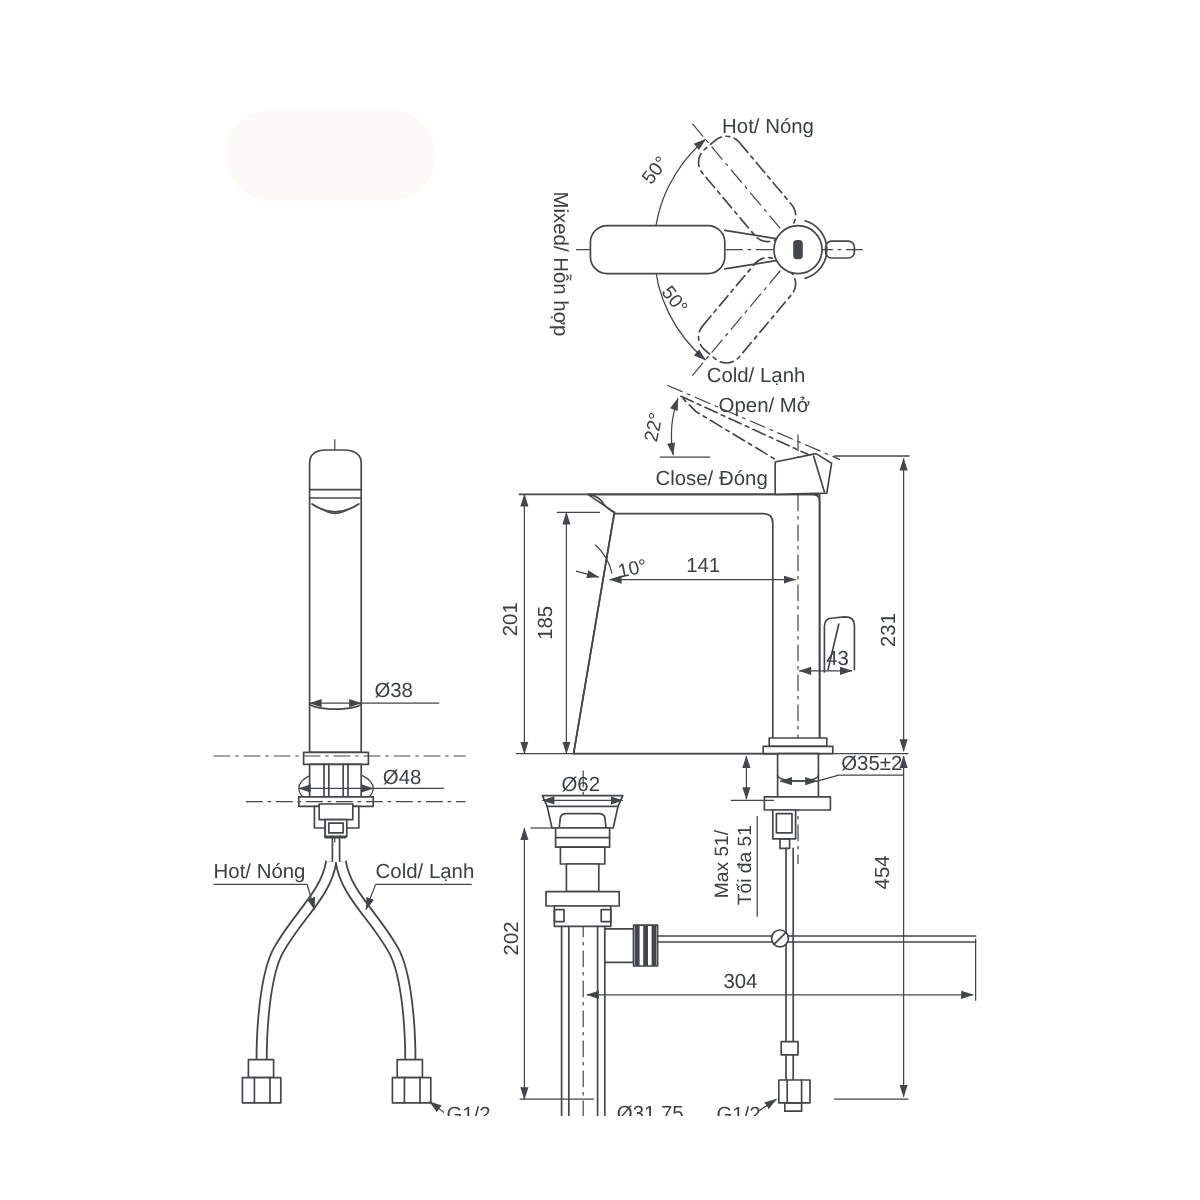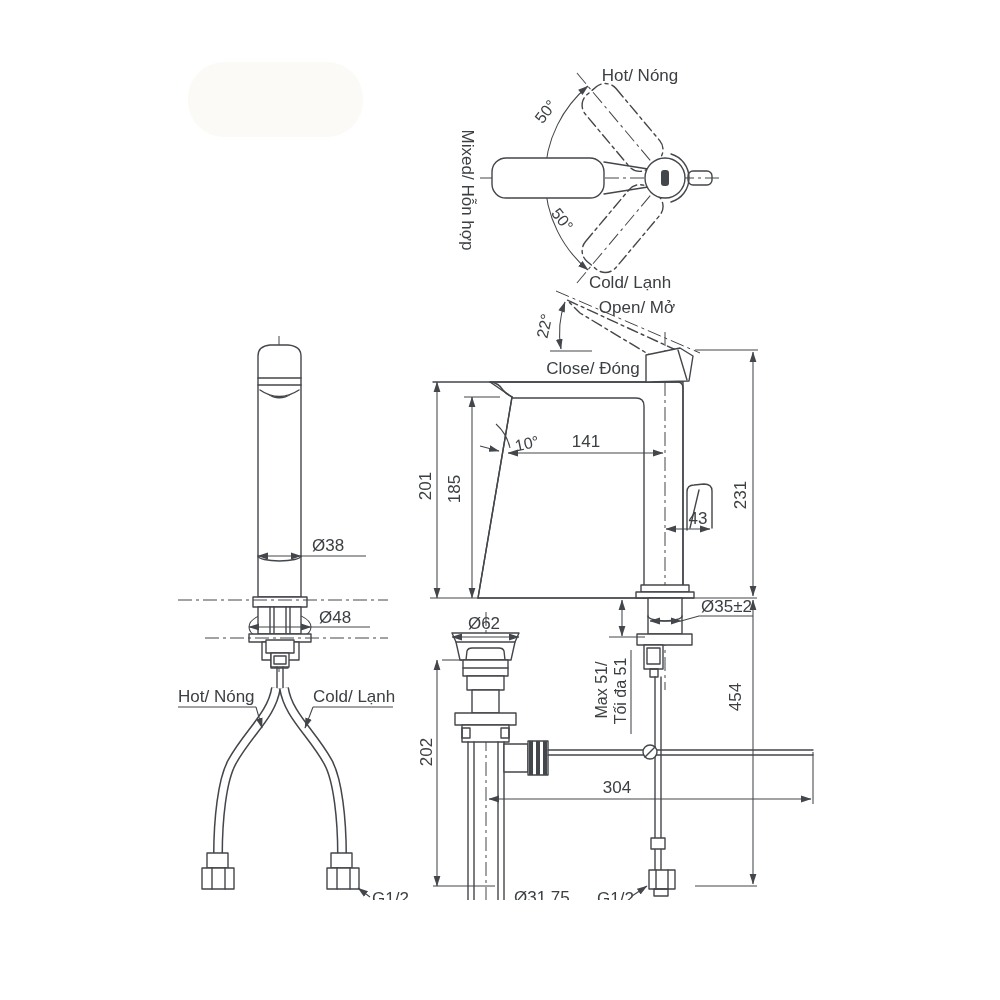--- a/index.html
+++ b/index.html
@@ -1,16 +1,16 @@
 <!DOCTYPE html>
 <html><head>
 <meta charset="utf-8">
 <style>
   html,body{margin:0;padding:0;background:#fff;}
-  #stage{position:relative;width:1000px;height:900px;background:#fff;overflow:hidden;}
+  #stage{position:relative;width:1000px;height:900px;background:#fff;overflow:hidden;margin-top:30px;}
   svg{position:absolute;left:0;top:0;}
   .obj{fill:none;stroke:#43464a;stroke-width:1.4;stroke-linejoin:round;stroke-linecap:round;}
   .objw{fill:#ffffff;stroke:#43464a;stroke-width:1.4;stroke-linejoin:round;}
   .fill{fill:#43464a;stroke:none;}
   .dim{fill:none;stroke:#43464a;stroke-width:1.05;stroke-linejoin:round;}
   .cl{fill:none;stroke:#43464a;stroke-width:1;stroke-dasharray:14 4 3 4;}
   .dash{stroke-dasharray:11 4 3 4;}
   .hosedark{fill:none;stroke:#43464a;stroke-width:10;}
   .hosewhite{fill:none;stroke:#ffffff;stroke-width:7;}
   text{font-family:"Liberation Sans","DejaVu Sans",sans-serif;font-size:17px;fill:#3c4043;}

